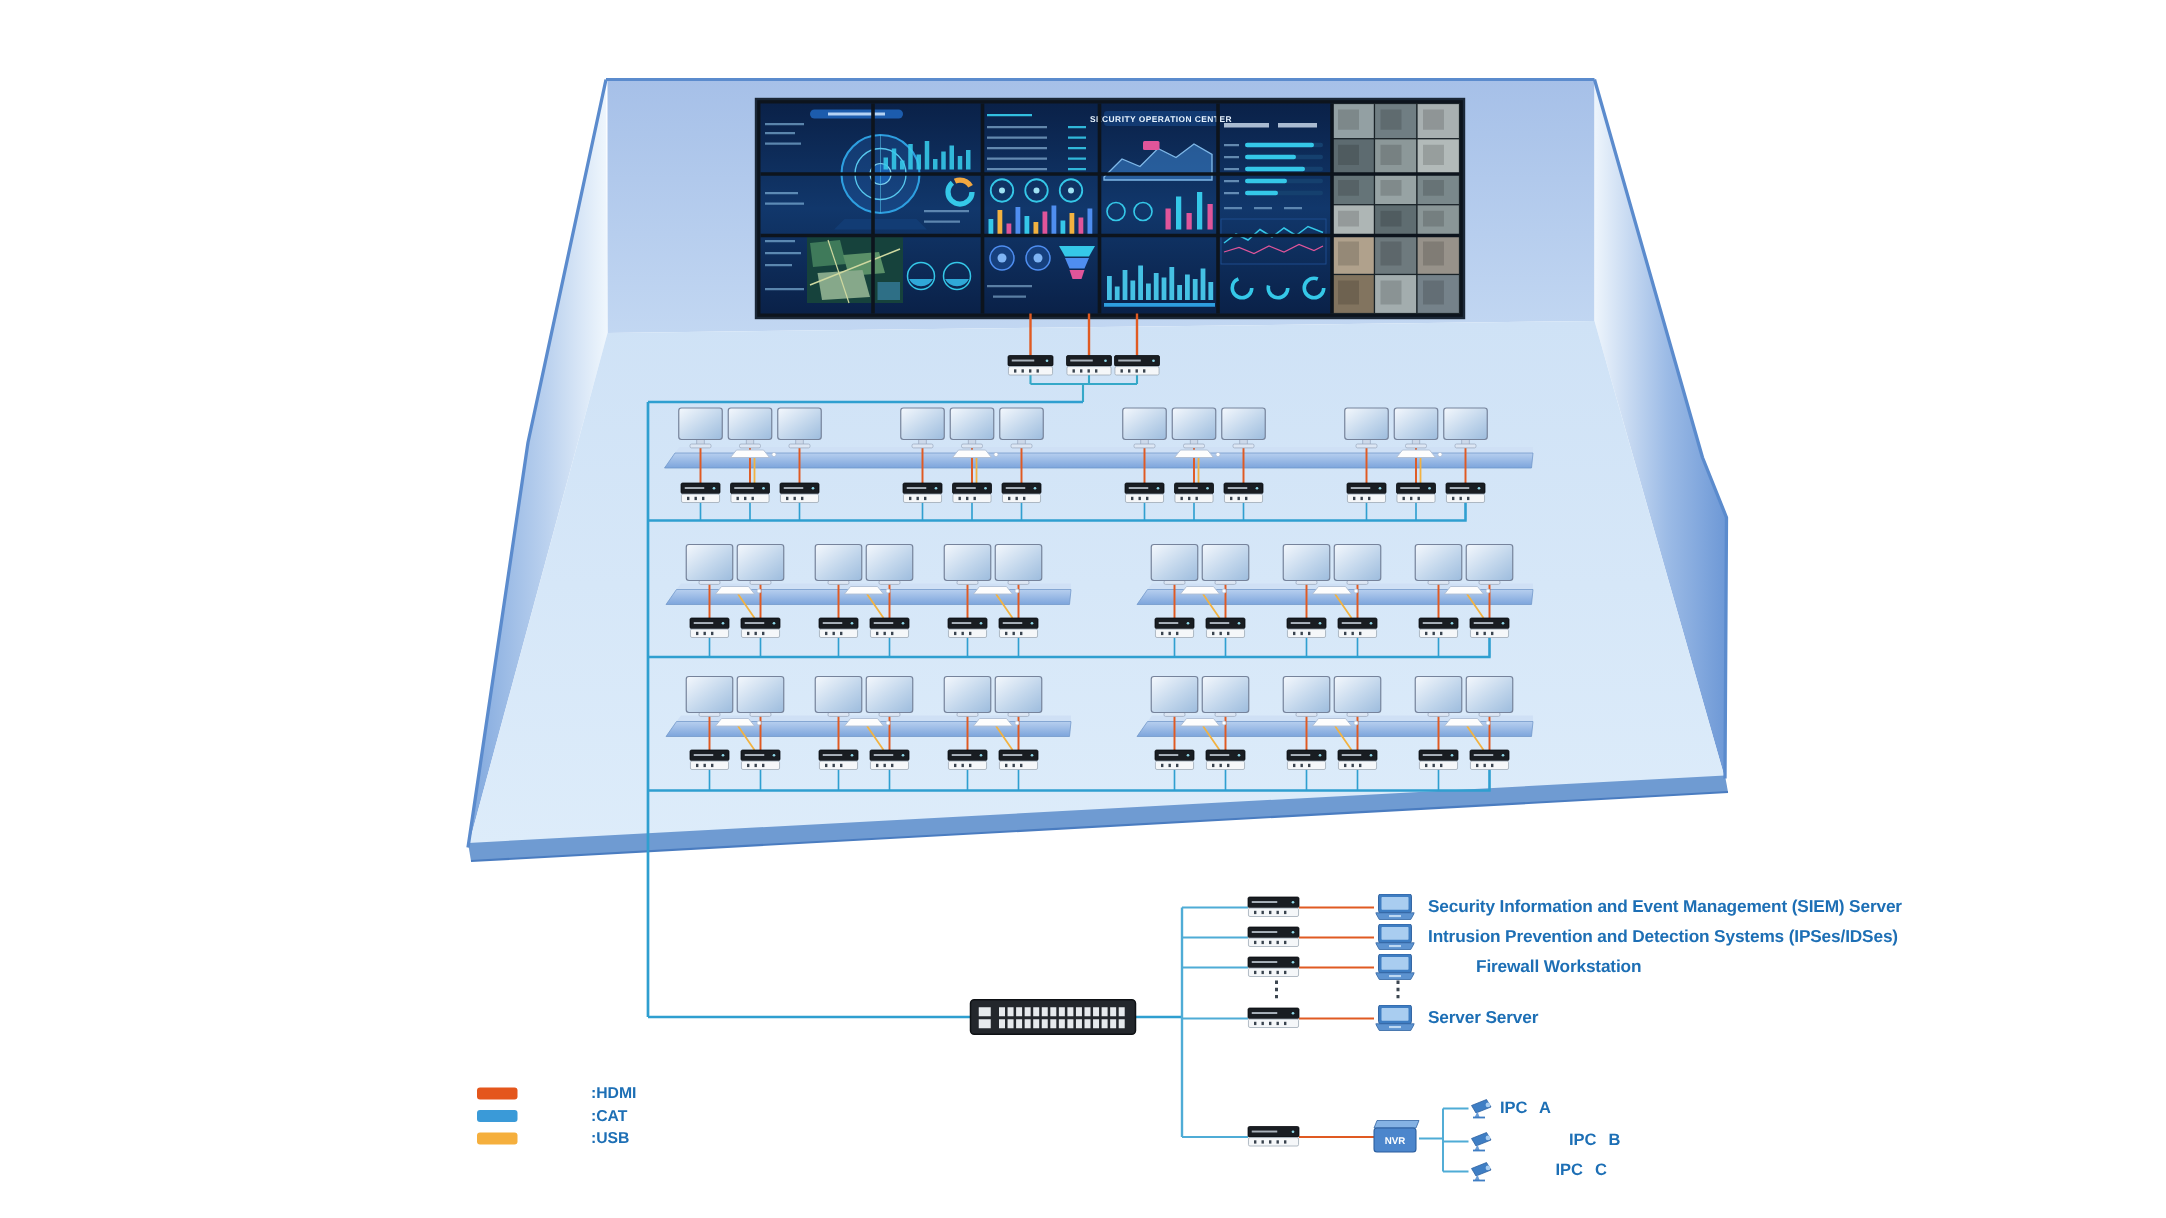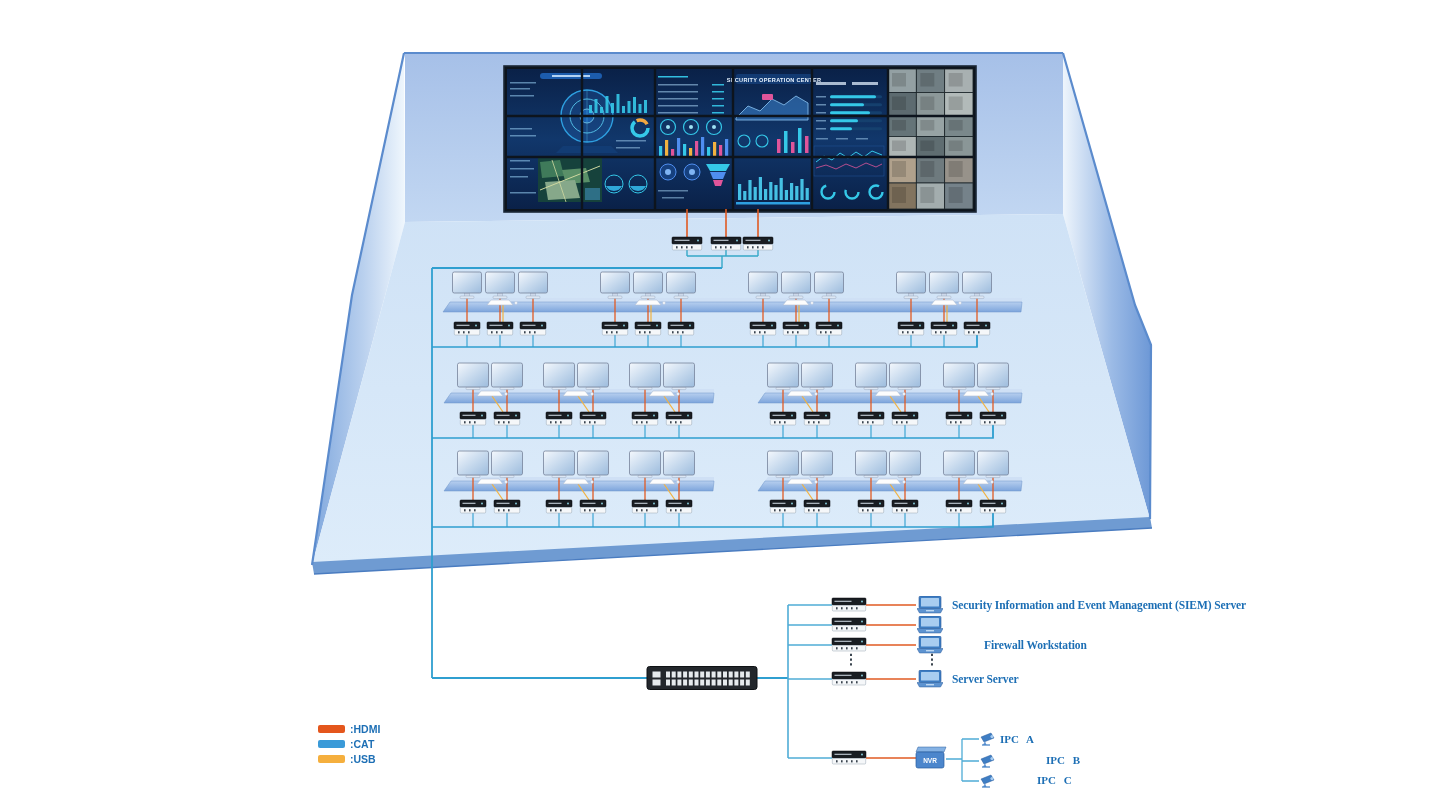--- a/index.html
+++ b/index.html
@@ -1,27 +1,27 @@
 <!DOCTYPE html>
 <html><head>
 <meta charset="utf-8">
 <style>
   html,body{margin:0;padding:0;background:#ffffff;}
   .canvas{position:relative;width:1444px;height:812px;background:#ffffff;overflow:hidden;
           font-family:"Liberation Sans",sans-serif;}
   #scene{position:absolute;left:0;top:0;}
   .lbl{position:absolute;font-weight:700;color:#1d6fb5;white-space:nowrap;
-       font-family:Liberation Serif, serif;}
+       font-family:Liberation Sans, sans-serif;}
   .srv-lbl{font-size:11.5px;letter-spacing:-0.1px;height:16px;line-height:16px;}
   .ipc-lbl{font-size:11px;word-spacing:5px;height:16px;line-height:16px;}
   .dots{position:absolute;font-size:14px;font-weight:700;color:#3c4650;line-height:14px;}
   .legend{position:absolute;left:318px;top:721px;}
   .legend-row{display:flex;align-items:center;height:15px;}
   .legend-swatch{width:27px;height:8px;border-radius:2px;margin-right:5px;}
-  .legend-label{font-size:10.5px;font-weight:700;color:#1d6fb5;}
+  .legend-label{font-size:10.5px;font-weight:700;color:#1d6fb5;margin-left:44px;}
 </style>
 </head>
 <body>
 
 <div class="canvas">
 
 <svg id="scene" width="1444" height="812" viewBox="0 0 1444 812">
   <defs>
     <linearGradient id="gBack" x1="0" y1="0" x2="0" y2="1">
       <stop offset="0" stop-color="#a6c0e8"></stop>
@@ -1050,20 +1050,21 @@
     <use href="#sym-server" x="917" y="670" width="26" height="19"></use>
   </g>
   <g>
     <use href="#sym-cam" x="980" y="732" width="16" height="14"></use>
     <use href="#sym-cam" x="980" y="754" width="16" height="14"></use>
     <use href="#sym-cam" x="980" y="774" width="16" height="14"></use>
   </g>
 </svg>
 
 <div class="lbl srv-lbl" style="left:952px;top:597px;">Security Information and Event Management (SIEM) Server</div>
+<div class="lbl srv-lbl" style="left:952px;top:617px;">Intrusion Prevention and Detection Systems (IPSes/IDSes)</div>
 <div class="lbl srv-lbl" style="left:952px;top:637px;margin-left:32px;">Firewall Workstation</div>
 <div class="lbl srv-lbl" style="left:952px;top:671px;">Server Server</div>
 <div class="dots" style="left:844px;top:652px;">⋮</div>
 <div class="dots" style="left:925px;top:652px;">⋮</div>
 <div class="lbl ipc-lbl" style="left:1000px;top:731px;">IPC A</div>
 <div class="lbl ipc-lbl" style="left:1046px;top:752px;">IPC B</div>
 <div class="lbl ipc-lbl" style="left:1000px;top:772px;padding-left:37px;">IPC C</div>
 
 <div class="legend">
   <div class="legend-row">

